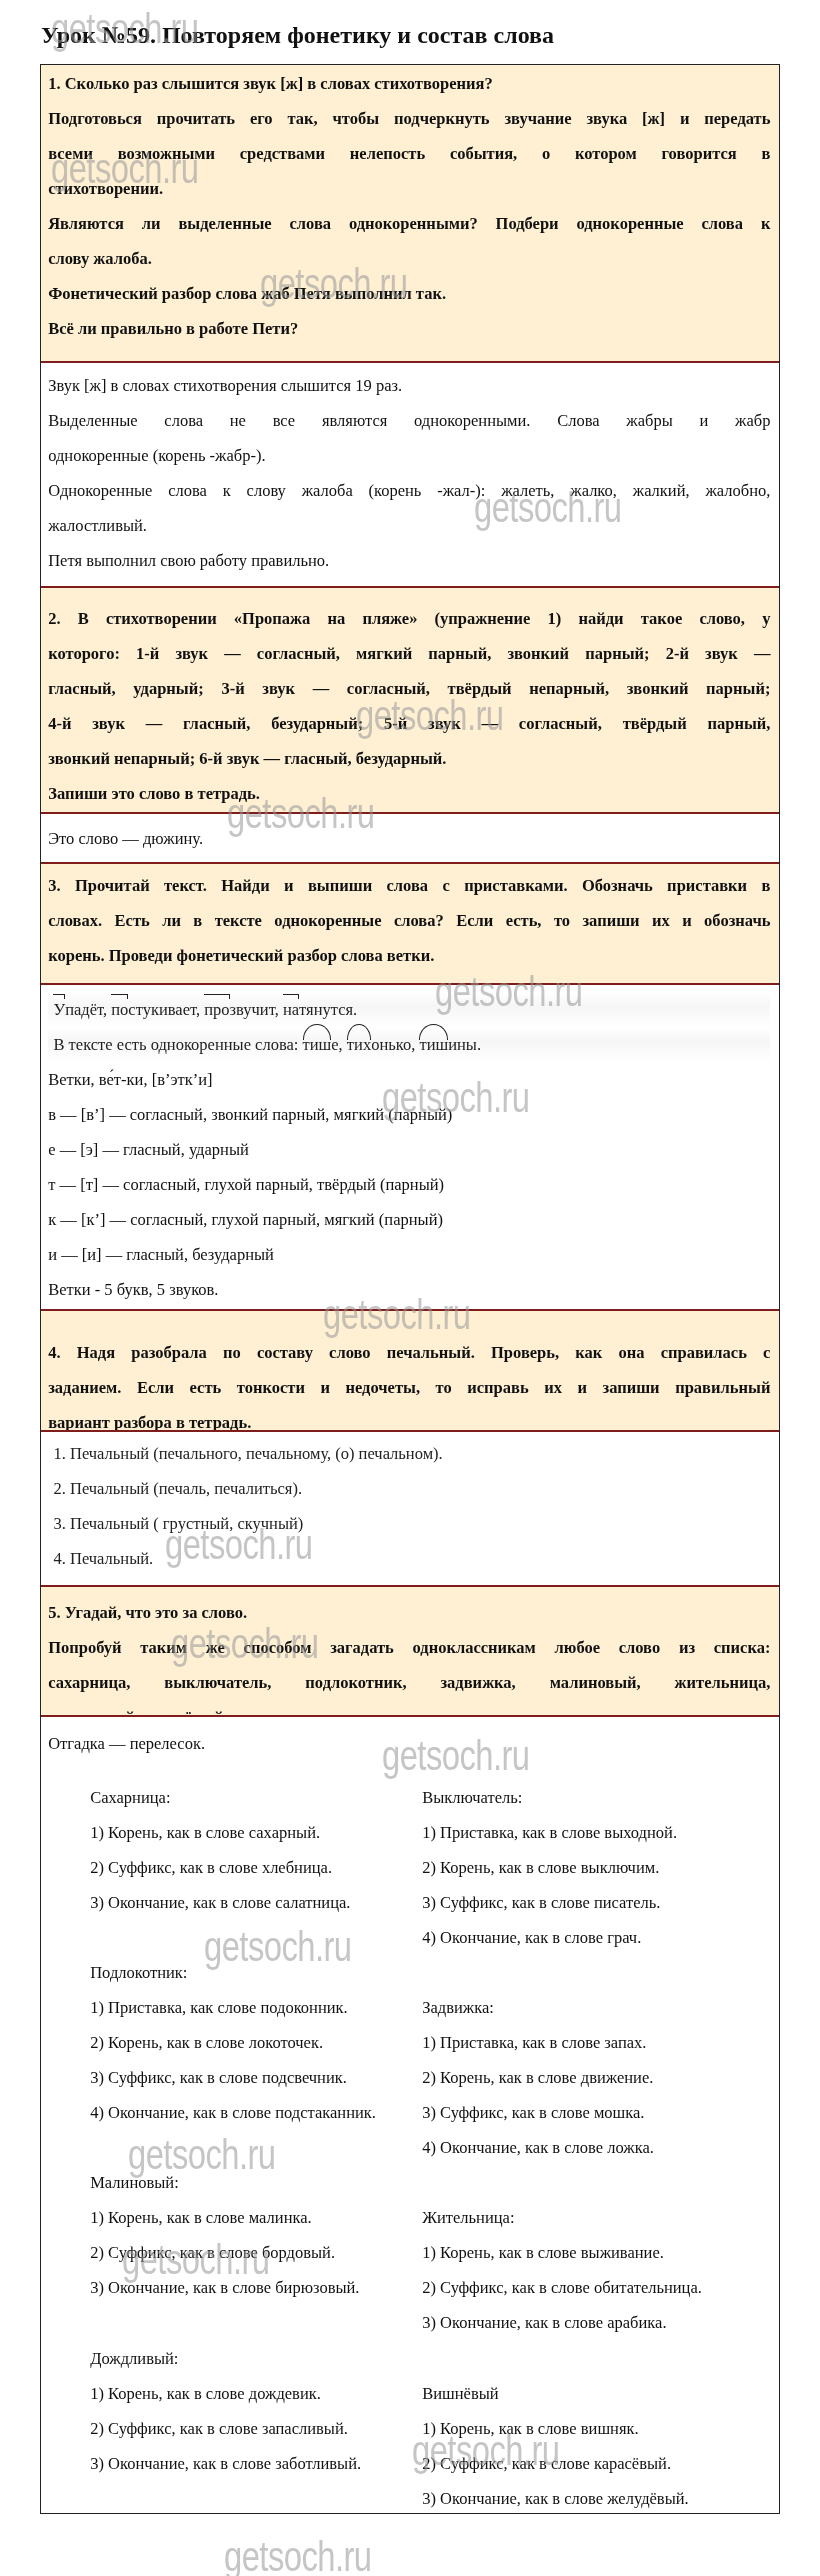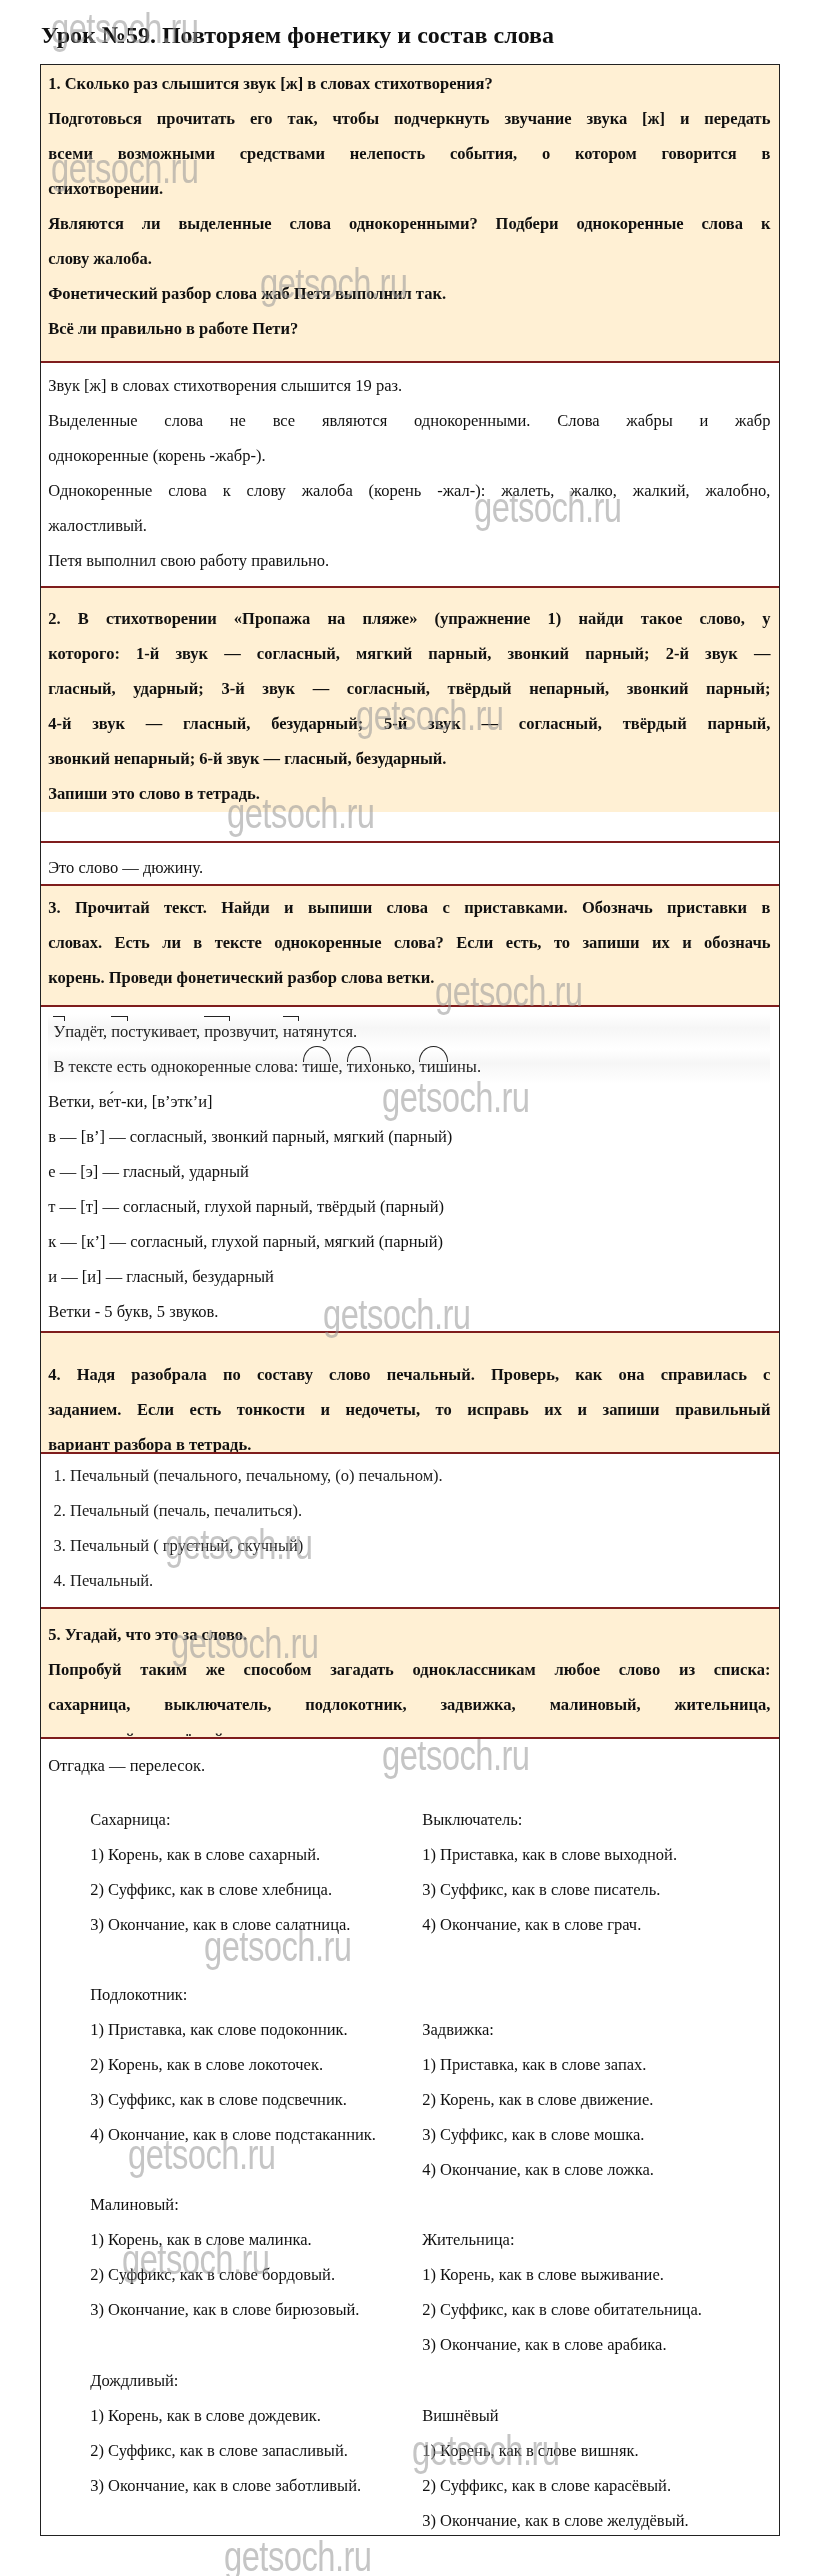--- a/index.html
+++ b/index.html
@@ -11,21 +11,21 @@
   .sec:first-child { border-top: none; }
   .q { background: #fff0d4; font-weight: bold; font-size: 16.5px; }
   .a { background: #ffffff; font-size: 16.5px; }
   .line { display: block; text-align: justify; text-align-last: left; }
   .q .line { line-height: 35px; }
   .a .line { line-height: 35px; }
   .just { text-align-last: justify; }
   .sq1 { height: 296px; padding-top: 1.3px; }
   .sa1 { height: 225px; padding-top: 5.3px; }
   .sq2 { height: 226px; padding-top: 13px; }
-  .sa2 { height: 43px; padding-top: 6.6px; margin-top: 29px; }
+  .sa2 { height: 50px; padding-top: 6.6px; }
   .sq3 { height: 121px; padding-top: 4px; }
   .sa3 { height: 326px; padding-top: 6.6px; }
   .sq4 { height: 121px; padding-top: 24px; }
   .sa4 { height: 155px; padding-top: 4px; }
   .sq5 { height: 130px; padding-top: 8px; }
   .sa5 { height: 798px; padding-top: 9.2px; }
   .img-text { font-size: 16.5px; line-height: 35px; padding-left: 5.3px; color: #222; }
   .gray-bg { background: linear-gradient(#fff, #f6f6f6 40%, #fff); font-family: Liberation Serif, serif; }
   .prefix-mark { position: relative; display: inline-block; }
   .prefix-mark::before { content: ""; position: absolute; left: 0; right: 0; top: 2.6px; height: 4px; border-top: 1.3px solid #222; border-right: 1.3px solid #222; }
@@ -129,20 +129,21 @@
     <div class="cols">
       <div class="col col-left" style="top:19px">
         <span class="line">Сахарница:</span>
         <span class="line">1) Корень, как в слове сахарный.</span>
         <span class="line">2) Суффикс, как в слове хлебница.</span>
         <span class="line">3) Окончание, как в слове салатница.</span>
       </div>
       <div class="col col-right" style="top:19px">
         <span class="line">Выключатель:</span>
         <span class="line">1) Приставка, как в слове выходной.</span>
+        <span class="line">2) Корень, как в слове выключим.</span>
         <span class="line">3) Суффикс, как в слове писатель.</span>
         <span class="line">4) Окончание, как в слове грач.</span>
       </div>
       <div class="col col-left" style="top:194px">
         <span class="line">Подлокотник:</span>
         <span class="line">1) Приставка, как слове подоконник.</span>
         <span class="line">2) Корень, как в слове локоточек.</span>
         <span class="line">3) Суффикс, как в слове подсвечник.</span>
         <span class="line">4) Окончание, как в слове подстаканник.</span>
       </div>

